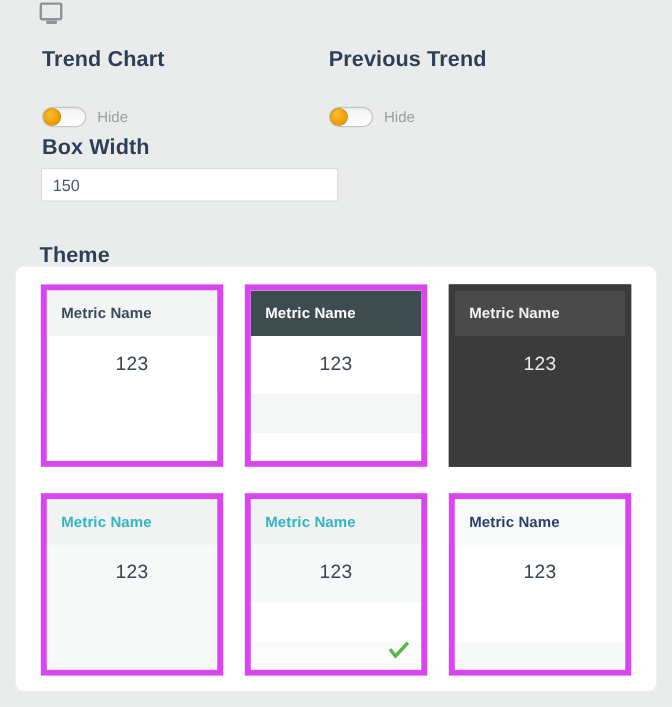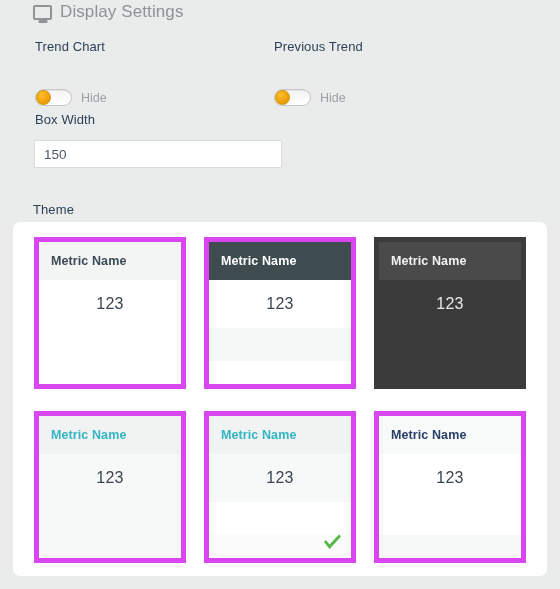--- a/index.html
+++ b/index.html
@@ -46,22 +46,22 @@
   .section-title {
     font-size: 17px;
     color: #8d9296;
     font-weight: 400;
     letter-spacing: 0.1px;
     line-height: 20px;
   }
 
   
   .field-label {
-    font-size: 13px;
-    font-weight: normal;
+    font-size: 18px;
+    font-weight: bold;
     color: #2b3f56;
     letter-spacing: 0.1px;
   }
 
   .lbl-trend   { position: absolute; left: 35px;  top: 39px; }
   .lbl-prev    { position: absolute; left: 274px; top: 39px; }
   .lbl-boxw    { position: absolute; left: 35px;  top: 112px; }
   .lbl-theme   { position: absolute; left: 33px;  top: 202px; }
 
   
@@ -222,21 +222,20 @@
   .th6 .hdr { background:#f8f9f9; color:#2b3f6b; }
   .th6 .val { color:#3b4650; background:#ffffff; }
   .th6 .band.a { background:#ffffff; }
   .th6 .band.b { background:#f7f8f8; }
 </style>
 </head>
 <body>
 
 <div class="section-header">
   <span class="monitor-icon"></span>
-  <span class="section-title">Display Settings</span>
 </div>
 
 <div class="field-label lbl-trend">Trend Chart</div>
 <div class="toggle-row t1">
   <span class="switch">
     <span class="knob"></span>
   </span>
   <span class="toggle-caption">Hide</span>
 </div>
 

